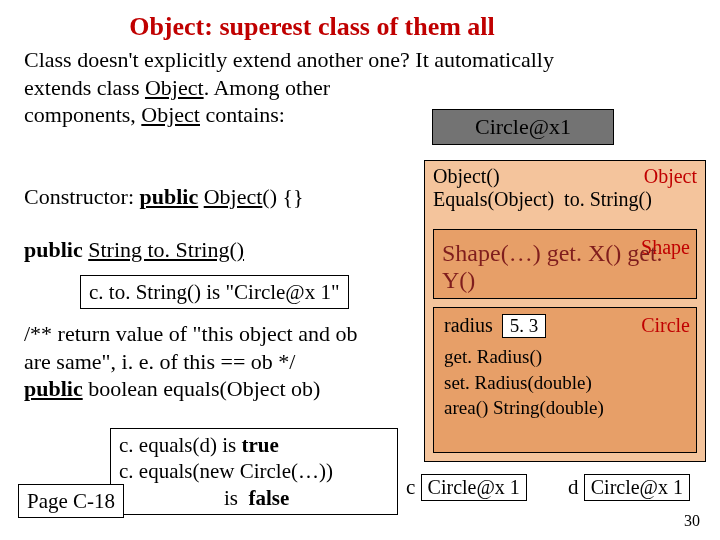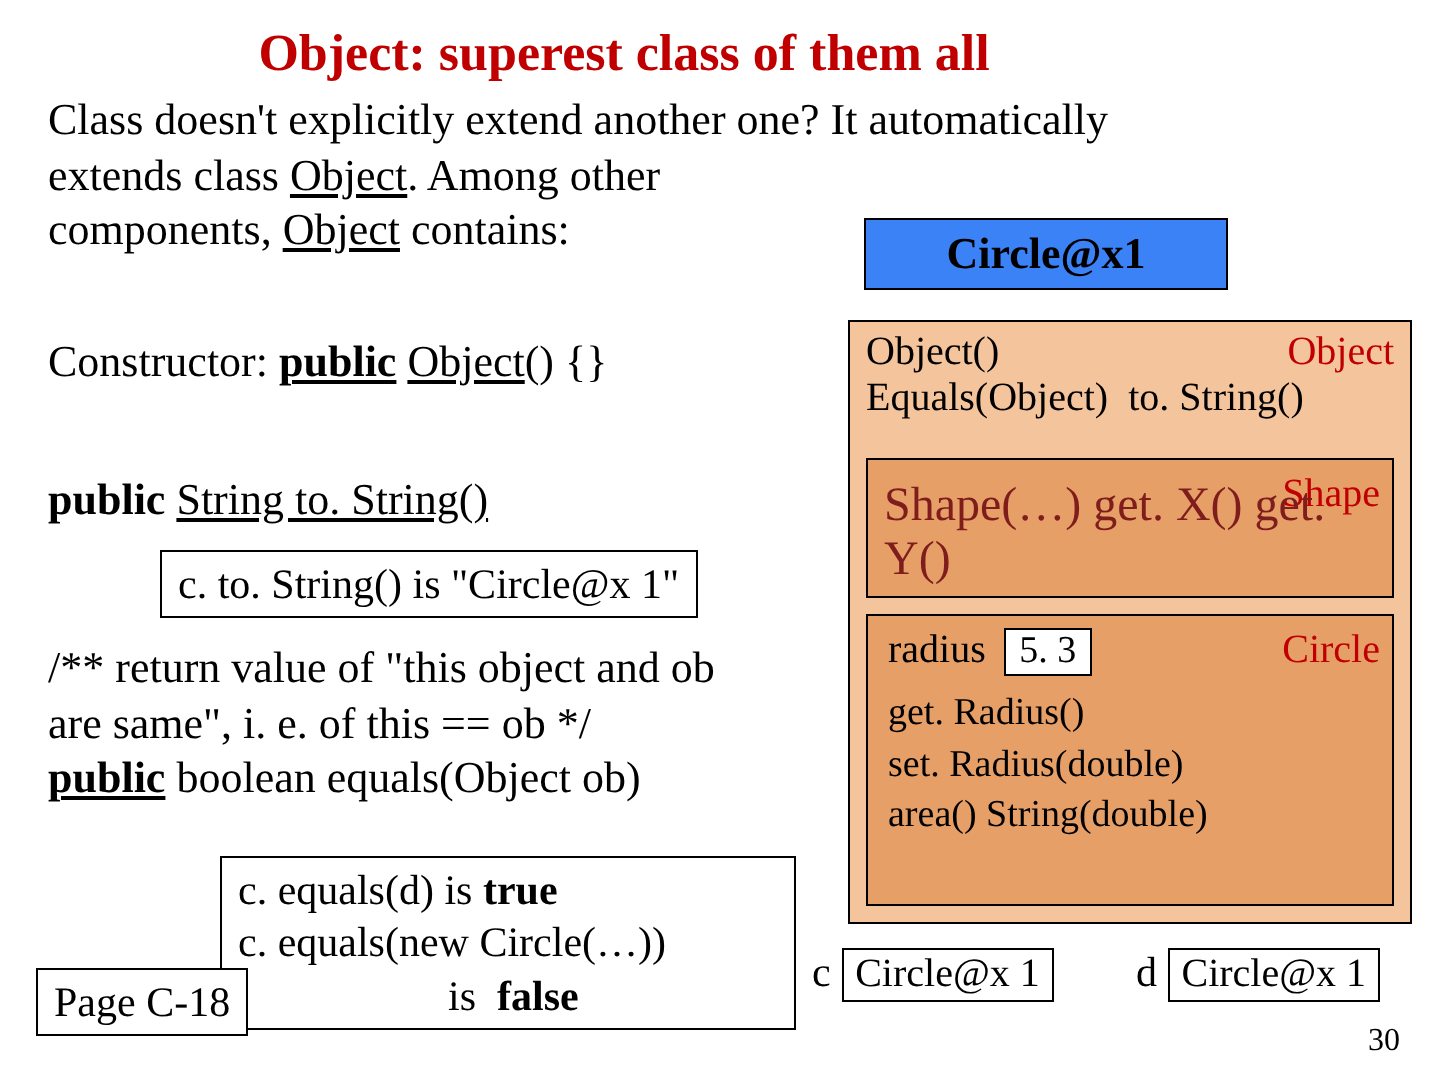--- a/index.html
+++ b/index.html
@@ -37,36 +37,35 @@
   }
   .u { text-decoration: underline; }
 
   .circle-at {
     position: absolute;
     top: 109px;
     left: 432px;
     width: 180px;
     height: 34px;
     border: 1px solid #000;
-    background: #3b82f6;
+    background: #737373;
     font-size: 22px;
     text-align: center;
     line-height: 34px;
     color: #000;
-    font-weight: bold;
   }
 
   .left-col {
     position: absolute;
     left: 24px;
     width: 390px;
     font-size: 22px;
     color: #000;
   }
-  .constructor { top: 168px; }
+  .constructor { top: 184px; }
   .ret-name    { top: 208px; line-height: 1.25; }
   .eq-def      { top: 320px; line-height: 1.25; }
 
   .callout {
     position: absolute;
     border: 1px solid #000;
     background: #fff;
     font-size: 21px;
     color: #000;
     line-height: 1.25;

